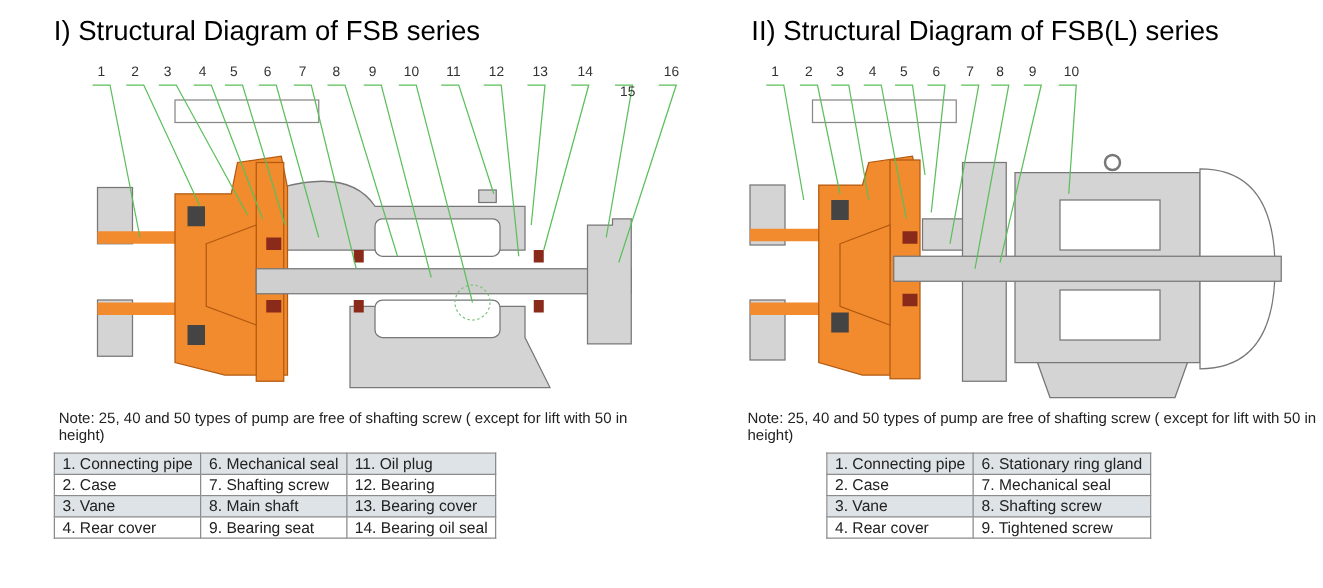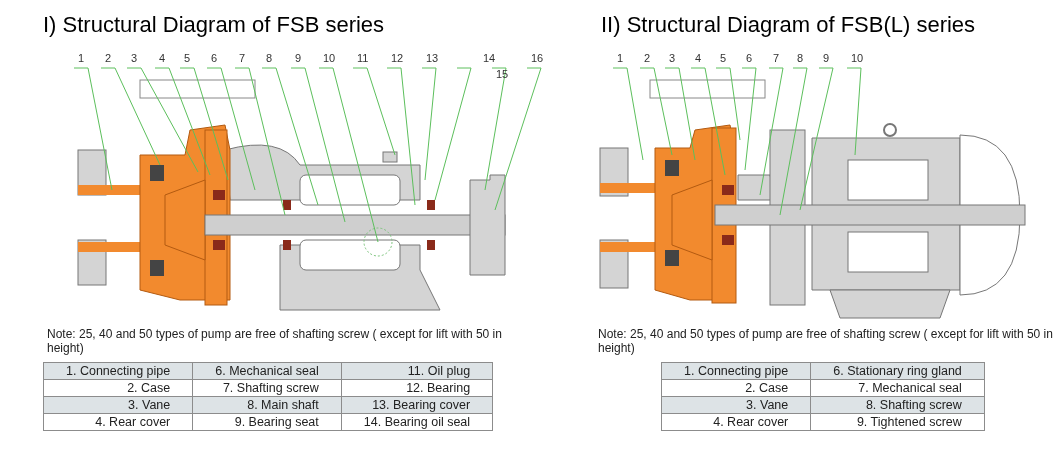--- a/index.html
+++ b/index.html
@@ -7,21 +7,21 @@
   .title { position:absolute; top:12px; font-size:22px; color:#000000; white-space:nowrap; }
   #title-left { left:43px; }
   #title-right { left:601px; }
   .labels { position:absolute; top:52px; font-size:11px; color:#333; }
   .lbl { position:absolute; white-space:nowrap; }
   svg.diag { position:absolute; top:0; left:0; }
   .note { position:absolute; font-size:12px; color:#222; line-height:14px; width:470px; }
   #note-left { left:47px; top:327px; }
   #note-right { left:598px; top:327px; }
   table.parts { position:absolute; border-collapse:collapse; font-size:12.5px; color:#222; }
-  table.parts td { border:1px solid #8c8c8c; padding:0 22px; height:16px; line-height:16px; white-space:nowrap;text-align:right; }
+  table.parts td { border:1px solid #8c8c8c; padding:0 6px; height:16px; line-height:16px; white-space:nowrap; }
   table.parts tr:nth-child(odd) td { background:#dde3e6; }
   table.parts tr:nth-child(even) td { background:#ffffff; }
   #table-left { left:43px; top:362px; }
   #table-right { left:661px; top:362px; }
 </style>
 </head>
 <body>
 
 <div id="title-left" class="title">I) Structural Diagram of FSB series</div>
 <div id="title-right" class="title">II) Structural Diagram of FSB(L) series</div>
@@ -128,21 +128,21 @@
     <span class="lbl" style="left: 159px;">4</span>
     <span class="lbl" style="left: 184px;">5</span>
     <span class="lbl" style="left: 211px;">6</span>
     <span class="lbl" style="left: 239px;">7</span>
     <span class="lbl" style="left: 266px;">8</span>
     <span class="lbl" style="left: 295px;">9</span>
     <span class="lbl" style="left: 323px;">10</span>
     <span class="lbl" style="left: 357px;">11</span>
     <span class="lbl" style="left: 391px; text-align: right;">12</span>
     <span class="lbl" style="left: 426px;">13</span>
-    <span class="lbl" style="left: 483px;">14</span>
+    <span class="lbl" style="left: 462px;">14</span>
     <span class="lbl" style="left: 496px; margin-top: 16px;">15</span>
     <span class="lbl" style="left: 531px;">16</span>
   </div>
 <div class="labels" id="labels-right" style="left:0;">
     <span class="lbl" style="left: 617px;">1</span>
     <span class="lbl" style="left: 644px;">2</span>
     <span class="lbl" style="left: 669px;">3</span>
     <span class="lbl" style="left: 695px;">4</span>
     <span class="lbl" style="left: 720px;">5</span>
     <span class="lbl" style="left: 746px;">6</span>

